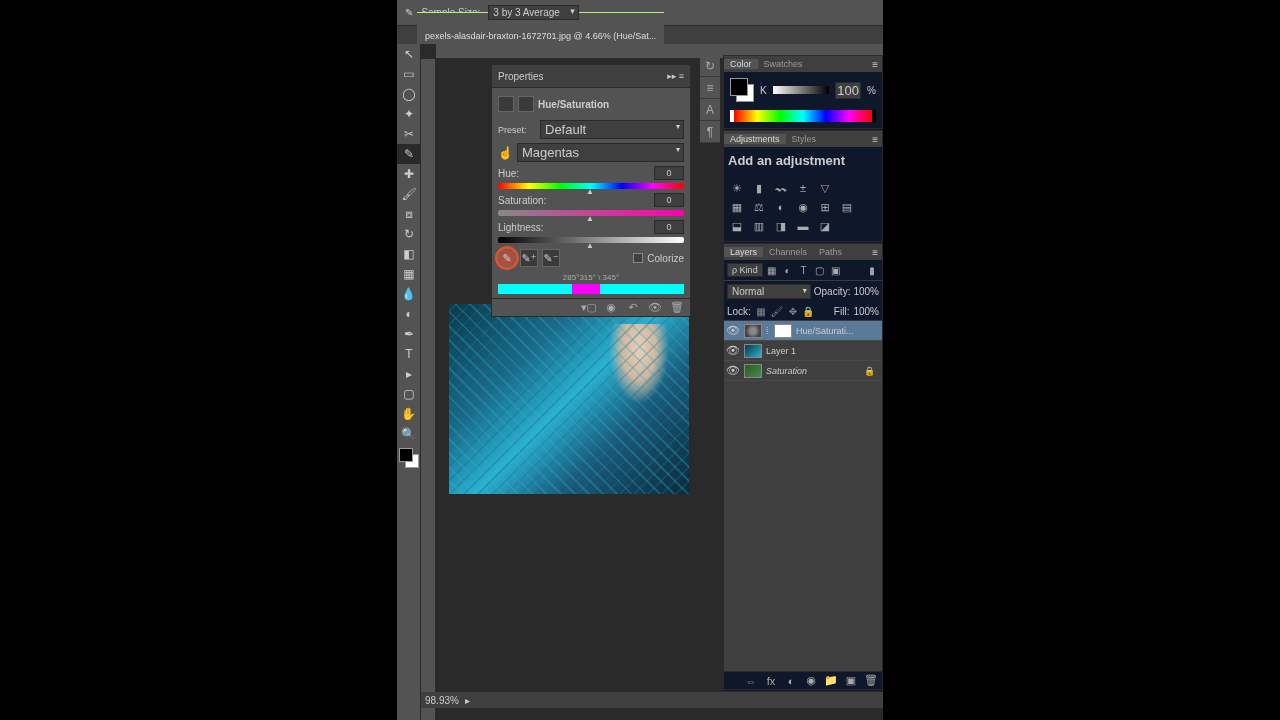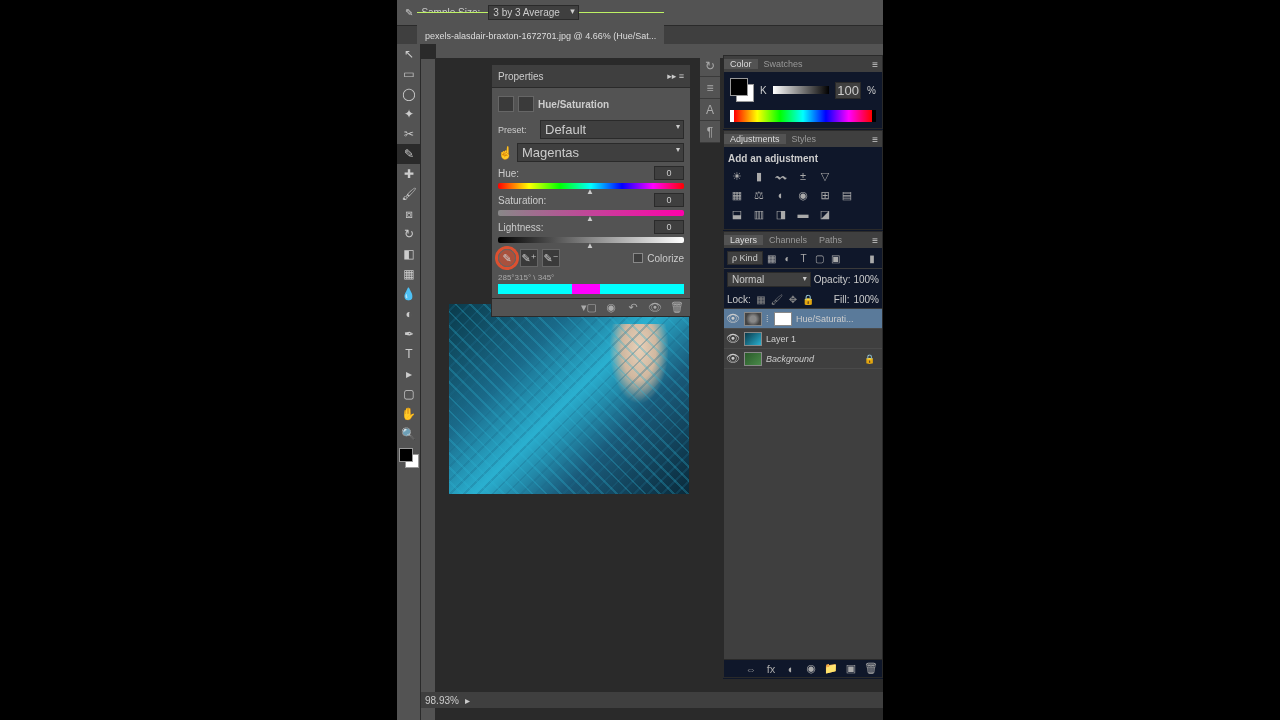--- a/index.html
+++ b/index.html
@@ -67,21 +67,21 @@
 .rp-menu{margin-left:auto;padding:0 4px;font-size:10px;cursor:pointer}
 .color-body{padding:6px}
 .color-swatch-row{display:flex;align-items:center;gap:6px}
 .color-swatches{width:24px;height:24px;position:relative}
 .cs-fg{width:18px;height:18px;background:#000;border:1px solid #999;position:absolute;left:0;top:0}
 .cs-bg{width:18px;height:18px;background:#fff;border:1px solid #999;position:absolute;right:0;bottom:0}
 .k-slider{flex:1;height:8px;background:linear-gradient(to right,#fff,#000);position:relative}
 .k-val{width:26px;background:#3f3f3f;border:1px solid #2a2a2a;text-align:center;font-size:13px}
 .spectrum{height:12px;margin-top:8px;background:linear-gradient(to right,#fff 0%,#fff 3%,red 3%,#ff0,#0f0,#0ff,#00f,#f0f,red 97%,#000 97%,#000 100%)}
 .adj-body{padding:4px}
-.adj-title{font-size:10px;font-weight:bold;margin:2px 0 4px}
+.adj-title{font-size:13px;font-weight:bold;margin:2px 0 12px}
 .adj-icons{display:flex;gap:4px;margin:3px 0}
 .adj-icon{width:18px;height:16px;display:flex;align-items:center;justify-content:center;font-size:11px;color:#aaa;cursor:pointer}
 .layer-opts{display:flex;align-items:flex-end;gap:2px;padding:3px;border-bottom:1px solid #3a3a3a}
 .layer-opts .lsel{background:#3f3f3f;border:1px solid #2a2a2a;padding:1px 4px;font-size:9px}
 .layer-opts .licon{width:14px;height:14px;display:flex;align-items:center;justify-content:center;font-size:10px;color:#aaa}
 .blend-row{display:flex;align-items:center;gap:3px;padding:3px;font-size:9px}
 .blend-sel{background:#3f3f3f;border:1px solid #2a2a2a;padding:1px 4px;flex:1;position:relative}
 .blend-sel::after{content:"▾";position:absolute;right:3px;top:1px;font-size:8px}
 .lock-row{display:flex;align-items:center;gap:4px;padding:3px;font-size:9px;border-bottom:1px solid #3a3a3a}
 .lock-icon{width:12px;height:12px;display:flex;align-items:center;justify-content:center;font-size:10px;color:#888}
@@ -203,21 +203,21 @@
             <div style="display:flex;gap:4px;align-items:center">
               <div class="eyedrop-btn highlight">✎</div>
               <div class="eyedrop-btn">✎⁺</div>
               <div class="eyedrop-btn">✎⁻</div>
             </div>
             <div class="colorize-row">
               <div class="checkbox"></div>
               <span>Colorize</span>
             </div>
           </div>
-          <div style="display:flex;justify-content:flex-start">
+          <div style="display:flex;justify-content:center">
             <span class="range-label">285°</span>
             <span class="range-label">315° \ 345°</span>
           </div>
           <div class="range-strip"></div>
         </div>
         <div class="panel-footer">
           <div class="footer-icon">▾▢</div>
           <div class="footer-icon">◉</div>
           <div class="footer-icon">↶</div>
           <div class="footer-icon">👁</div>
@@ -335,21 +335,21 @@
         <span class="layer-name">Hue/Saturati...</span>
       </div>
       <div class="layer-row">
         <div class="eye">👁</div>
         <div class="thumb img"></div>
         <span class="layer-name">Layer 1</span>
       </div>
       <div class="layer-row">
         <div class="eye">👁</div>
         <div class="thumb green"></div>
-        <span class="layer-name italic">Background</span>
+        <span class="layer-name italic">Saturation</span>
         <span class="lock-badge">🔒</span>
       </div>
     </div>
     <div class="layers-footer">
       <div class="footer-icon">⇔</div>
       <div class="footer-icon">fx</div>
       <div class="footer-icon">◐</div>
       <div class="footer-icon">◉</div>
       <div class="footer-icon">📁</div>
       <div class="footer-icon">▣</div>

